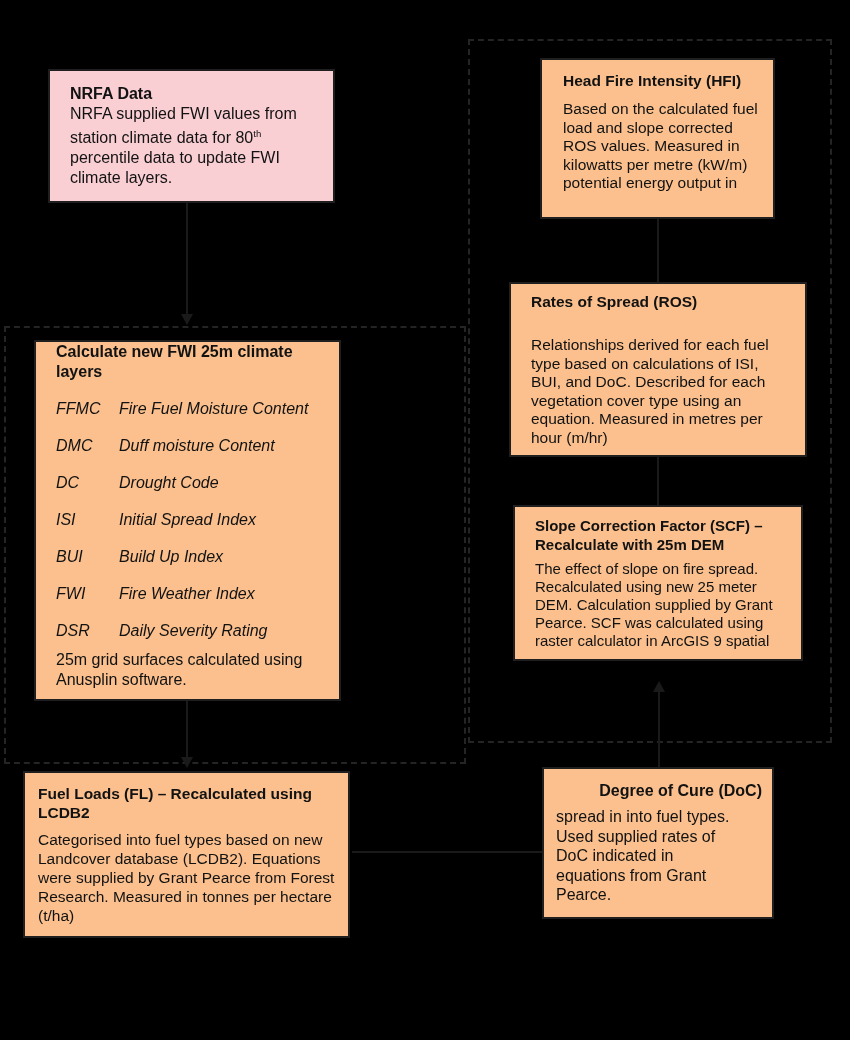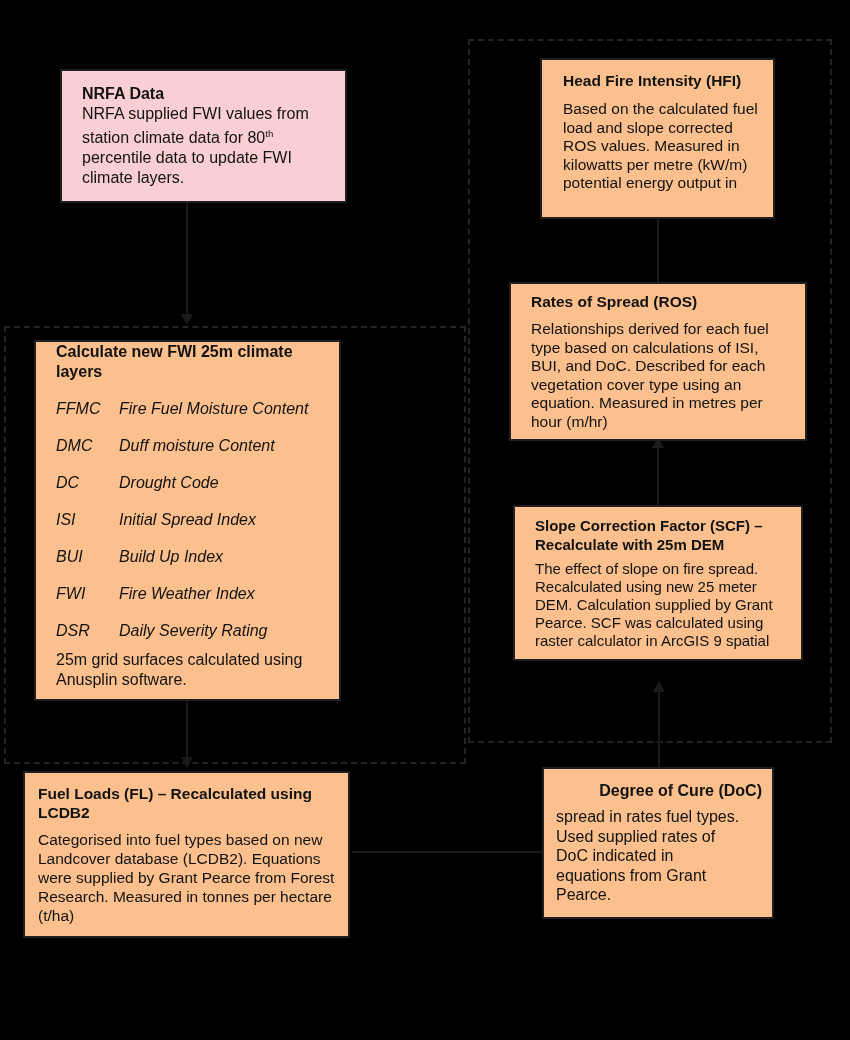--- a/index.html
+++ b/index.html
@@ -12,26 +12,26 @@
     position:absolute;box-sizing:border-box;
     border:2px solid var(--box-border,#1f1f1f);
     background:var(--orange-fill,#FBC08D);
   }
   .box.pink{background:var(--pink-fill,#FACFD4);}
   .box-title{font-weight:bold;}
   .tline{white-space:nowrap;}
   sup{font-size:0.6em;vertical-align:super;}
 
   
-  #nrfa{left:60px;top:69px;width:287px;padding:13px 14px 13px 20px;font-size:16px;line-height:20px;}
+  #nrfa{left:48px;top:69px;width:287px;padding:13px 14px 13px 20px;font-size:16px;line-height:20px;}
   #nrfa .box-title{margin-bottom:0;}
   #hfi{left:540px;top:58px;width:235px;padding:11px 8px 24px 21px;font-size:15.5px;line-height:18.5px;}
   #hfi .box-title{line-height:20px;margin-bottom:9px;}
   #ros{left:509px;top:282px;width:298px;padding:8px 10px 8px 20px;font-size:15.5px;line-height:18.5px;}
-  #ros .box-title{line-height:20px;margin-bottom:8px;}
+  #ros .box-title{line-height:20px;margin-bottom:24px;}
   #fwi{left:34px;top:340px;width:307px;padding:0 14px 9px 20px;font-size:16px;line-height:20px;}
   #fwi .box-title{max-width:250px;margin-bottom:4px;}
   .fwi-row{margin-top:17px;font-style:italic;}
   .fwi-abbr{display:inline-block;width:63px;}
   .fwi-footer{margin-top:9px;}
   #scf{left:513px;top:505px;width:290px;padding:9px 10px 9px 20px;font-size:15px;line-height:18px;}
   #scf .box-title{line-height:19px;margin-bottom:6px;}
   #fl{left:23px;top:771px;width:327px;padding:11px 10px 11px 13px;font-size:15.5px;line-height:19px;}
   #fl .box-title{margin-bottom:8px;}
   #doc{left:542px;top:767px;width:232px;padding:12px 10px 12px 12px;font-size:16px;line-height:19.5px;}
@@ -143,21 +143,21 @@
         <div class="tline">Landcover database (LCDB2). Equations</div>
         <div class="tline">were supplied by Grant Pearce from Forest</div>
         <div class="tline">Research.  Measured in tonnes per hectare</div>
         <div class="tline">(t/ha)</div>
       </div>
   </div>
 
   <div id="doc" class="box">
     <div class="box-title">Degree of Cure (DoC)</div>
     <div class="box-body">
-        <div class="tline">spread in rates fuel types.</div>
+        <div class="tline">spread in into fuel types.</div>
         <div class="tline">Used supplied rates of</div>
         <div class="tline">DoC indicated in</div>
         <div class="tline">equations from Grant</div>
         <div class="tline">Pearce.</div>
       </div>
   </div>
 
 </div>
 
 </body></html>

